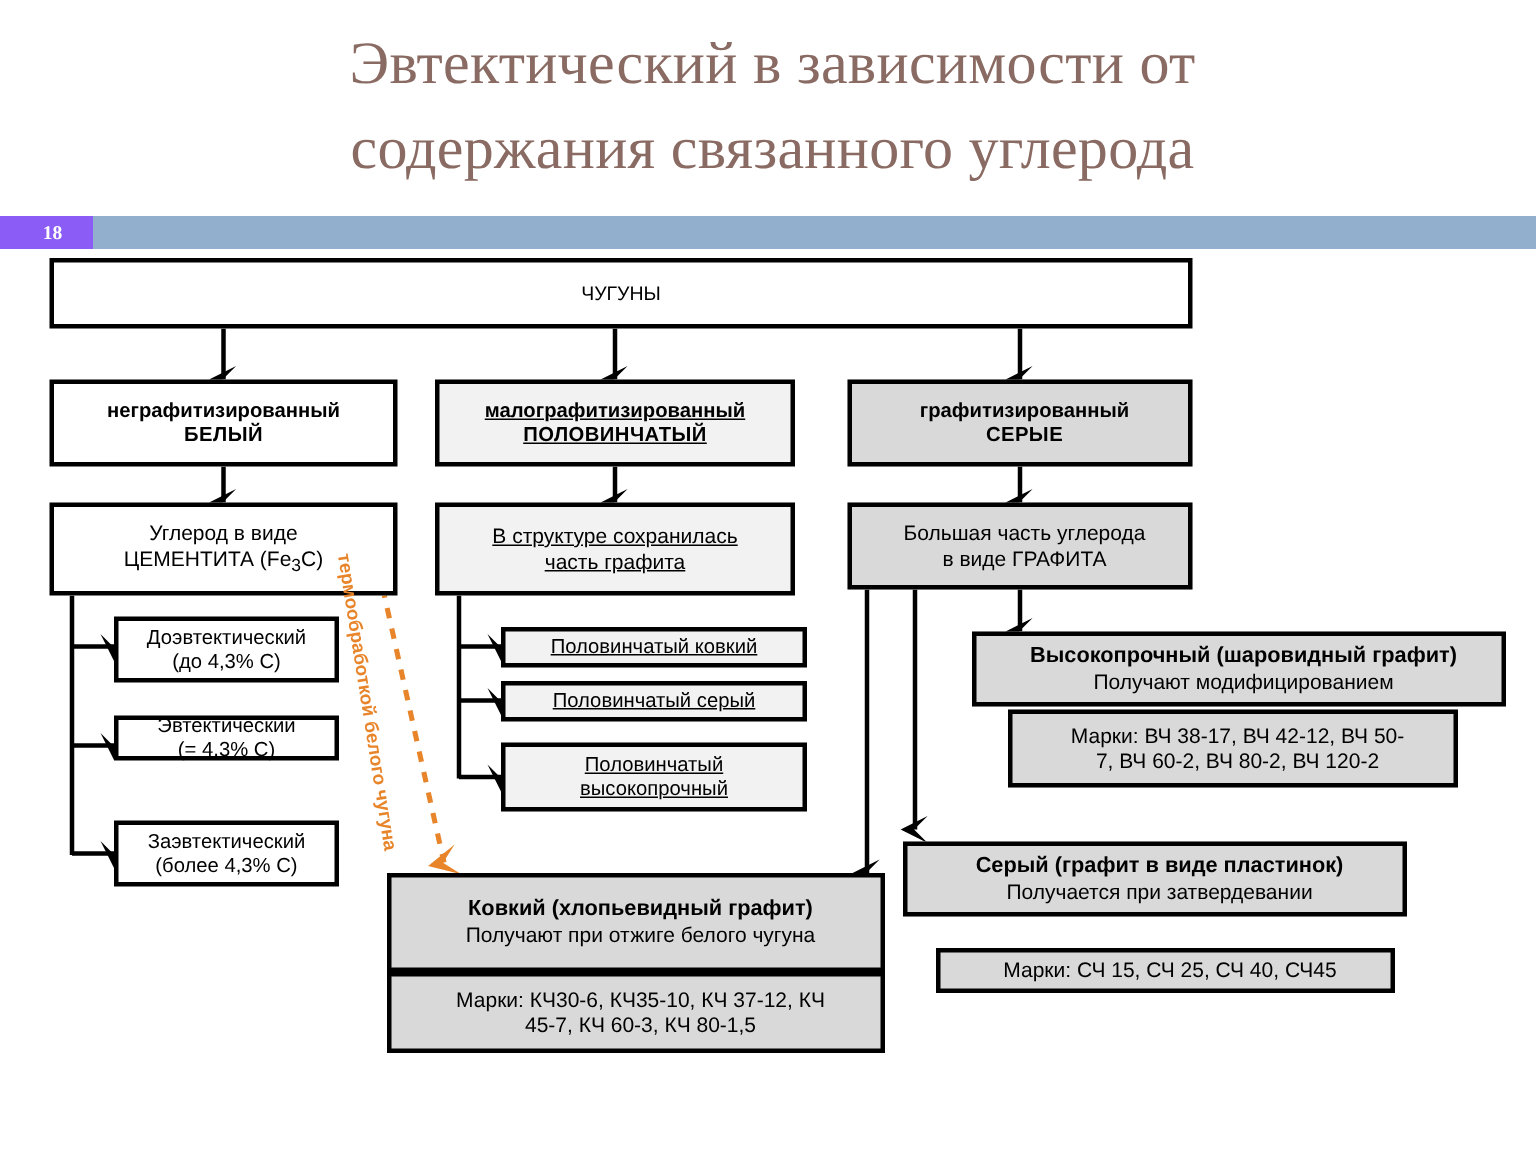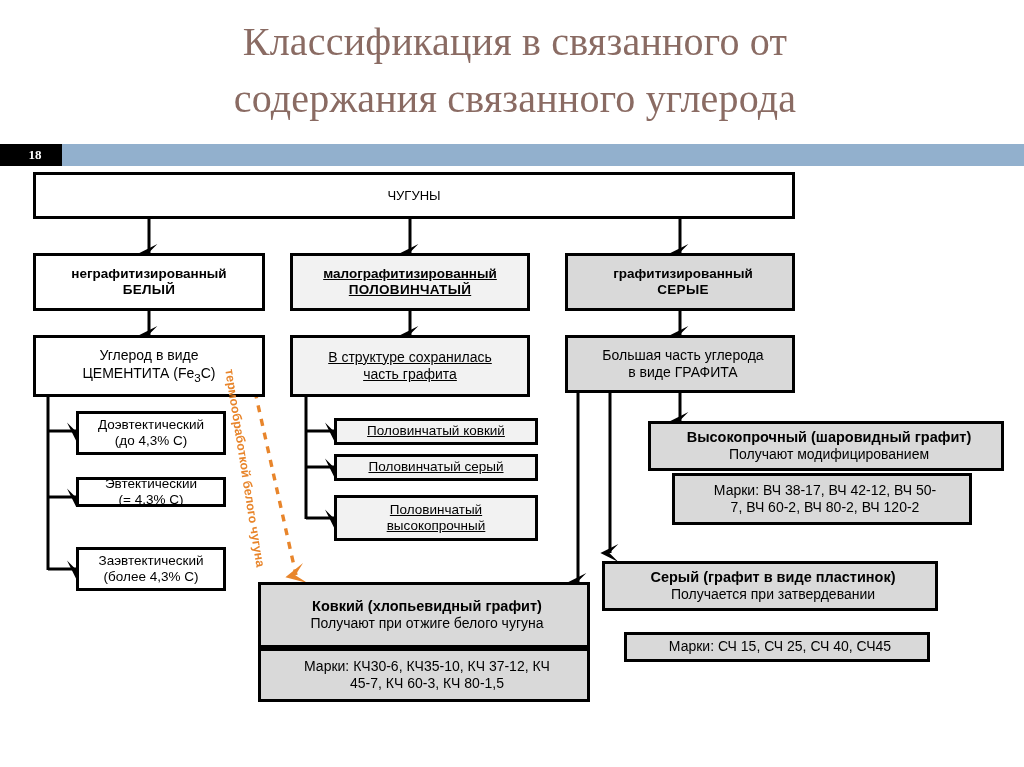--- a/index.html
+++ b/index.html
@@ -30,21 +30,21 @@
     letter-spacing: 0.2px;
   }
   #title-line-2 { display: block; }
 
   #page-badge {
     position: absolute;
     left: 0;
     top: 144px;
     width: 70px;
     height: 22px;
-    background: #000000;
+    background: #8b5cf6;
     color: #ffffff;
     font-family: "Liberation Serif", serif;
     font-size: 13px;
     font-weight: bold;
     display: flex;
     align-items: center;
     justify-content: center;
   }
   #accent-bar {
     position: absolute;
@@ -108,21 +108,21 @@
     color: #e8852b;
     font-size: 12.5px;
     font-weight: bold;
     white-space: nowrap;
   }
 </style>
 </head>
 <body>
 
 <div id="slide-title">
-  <span id="title-line-1">Классификация в связанного от</span>
+  <span id="title-line-1">Эвтектический в зависимости от</span>
   <span id="title-line-2">содержания связанного углерода</span>
 </div>
 
 <div id="page-badge">18</div>
 <div id="accent-bar"></div>
 
 <div id="diagram">
 
   <svg id="edges" viewBox="0 0 1024 767" width="1024" height="767" xmlns="http://www.w3.org/2000/svg">
     <defs>

